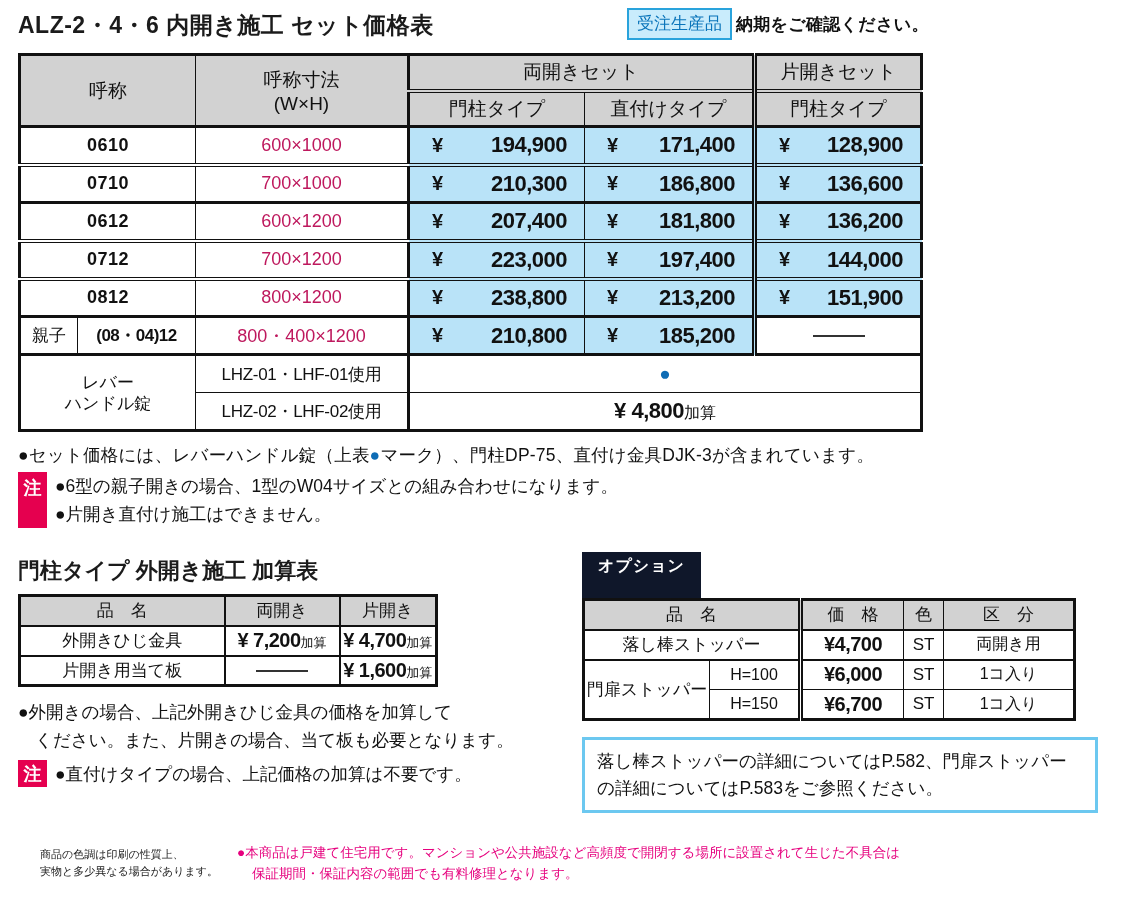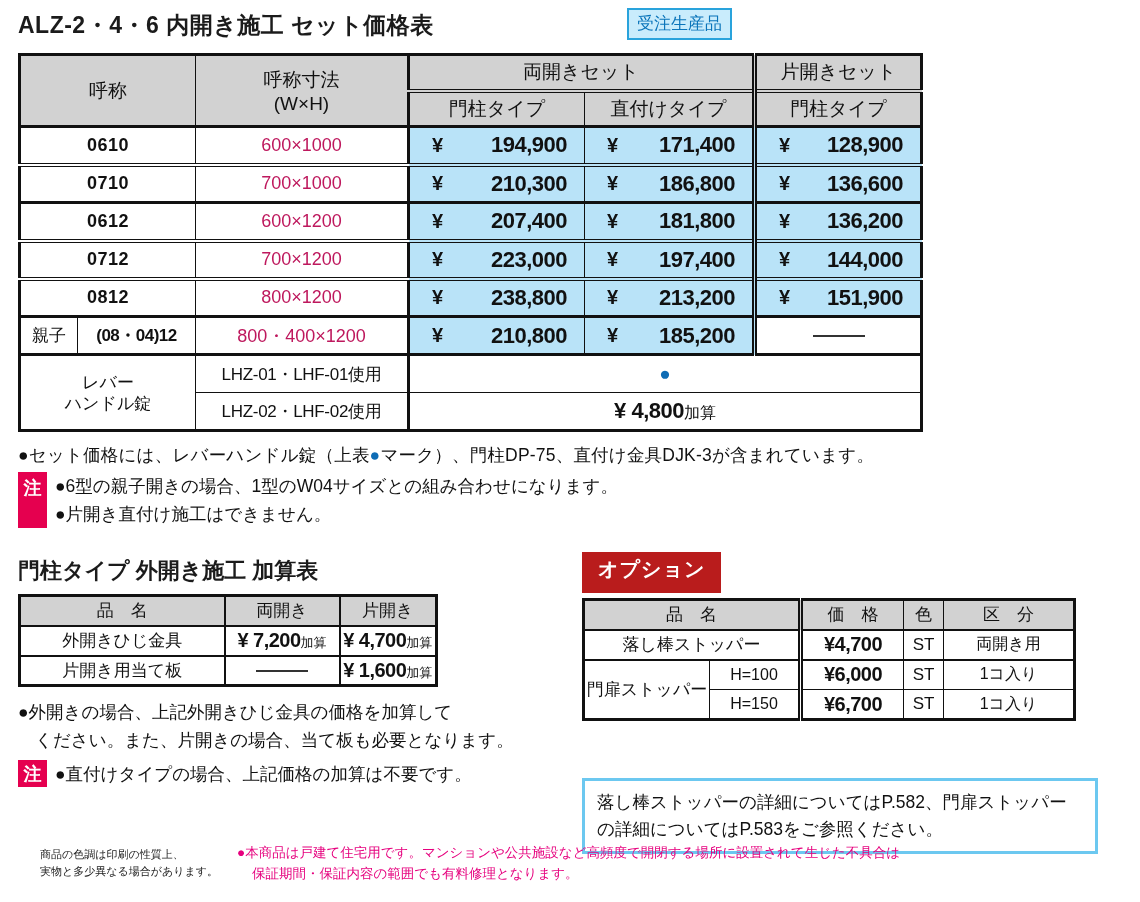--- a/index.html
+++ b/index.html
@@ -62,50 +62,51 @@
   .addtbl thead th { background:#d2d2d2; font-size:17px; font-weight:normal; }
   .addtbl .pname { font-size:17px; }
   .sprice { font-weight:bold; font-size:20px; letter-spacing:-.5px; }
   .ssuffix { font-size:13px; font-weight:normal; }
   .sec2-note { position:absolute; left:18px; top:698px; font-size:17.5px; line-height:28px; }
   .sec2-note .l2 { padding-left:17px; }
   .chu-block2 { position:absolute; left:18px; top:760px; display:flex; align-items:center; }
   .chu-block2 .chu-text { margin-left:8px; font-size:17.5px; }
 
   
-  .opt-badge { position:absolute; left:582px; top:552px; background:#b91c1c; color:#fff; font-size:20px; font-weight:bold; padding:4px 16px 10px; letter-spacing:1px; }
+  .opt-badge { position:absolute; left:582px; top:552px; background:#0f172a; color:#fff; font-size:16px; font-weight:bold; padding:4px 16px 24px; letter-spacing:1px; }
   .opt-wrap { position:absolute; left:582px; top:598px; }
   .opttbl { width:491px; border:3px solid #111; }
   .opttbl th,.opttbl td { border:1.5px solid #111; }
   .opttbl thead tr { height:30px; }
   .opttbl tbody tr { height:30px; }
   .opttbl thead th { background:#d2d2d2; font-size:17px; font-weight:normal; }
   .opttbl .oname { font-size:17px; }
   .opttbl .osub { font-size:16px; }
   .opttbl .oprice { font-weight:bold; font-size:20px; letter-spacing:-.5px; }
   .opttbl .ost { font-size:17px; }
   .opttbl .ocls { font-size:16px; }
   .ot-thick { border-top:2.5px solid #111 !important; }
   .ol-dbl { border-left:5px double #111 !important; }
 
-  .ref-box { position:absolute; left:582px; top:778px; width:516px; border:3px solid #6cc8f0; background:#fff; padding:8px 12px; font-size:17.5px; line-height:27px; }
+  .ref-box { position:absolute; left:582px; top:737px; width:516px; border:3px solid #6cc8f0; background:#fff; padding:8px 12px; font-size:17.5px; line-height:27px; }
 
   
   .foot-left { position:absolute; left:40px; top:846px; font-size:11px; color:#222; line-height:17px; }
   .foot-pink { position:absolute; left:237px; top:842px; font-size:13.5px; color:#e6007e; line-height:21px; }
   .foot-pink .l2 { padding-left:15px; }
 </style>
 </head>
 <body>
 
 <div class="page">
 
   <h1 class="page-title">ALZ-2・4・6 内開き施工 セット価格表</h1>
   <div class="badge-group">
     <span class="order-badge">受注生産品</span>
+    <span class="badge-note">納期をご確認ください。</span>
   </div>
 
   <div class="main-wrap">
     <table class="main">
       <colgroup>
         <col style="width:58px">
           <col style="width:118px">
           <col style="width:213px">
         <col style="width:176px">
           <col style="width:170px">

